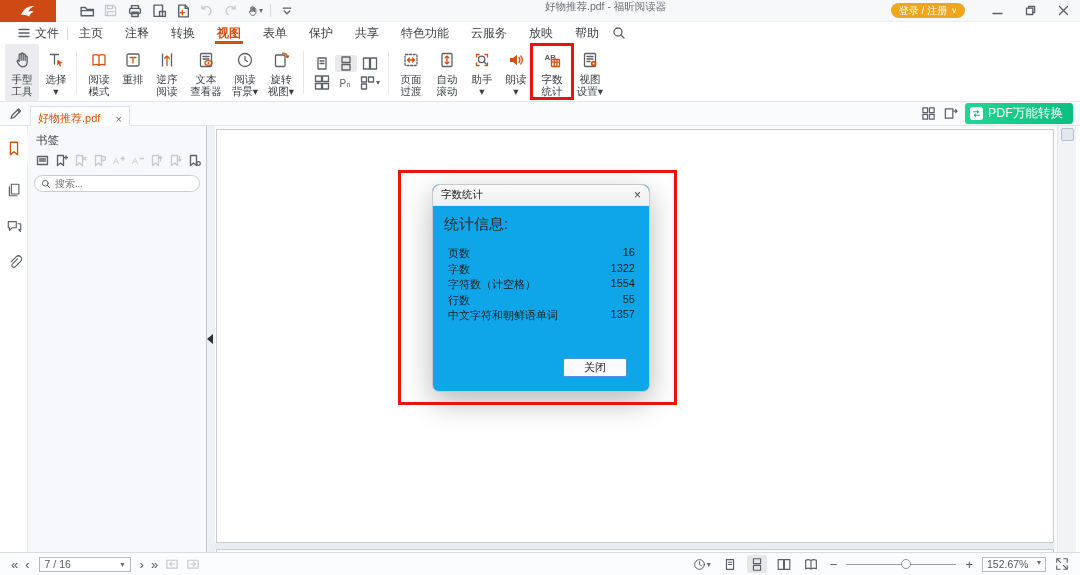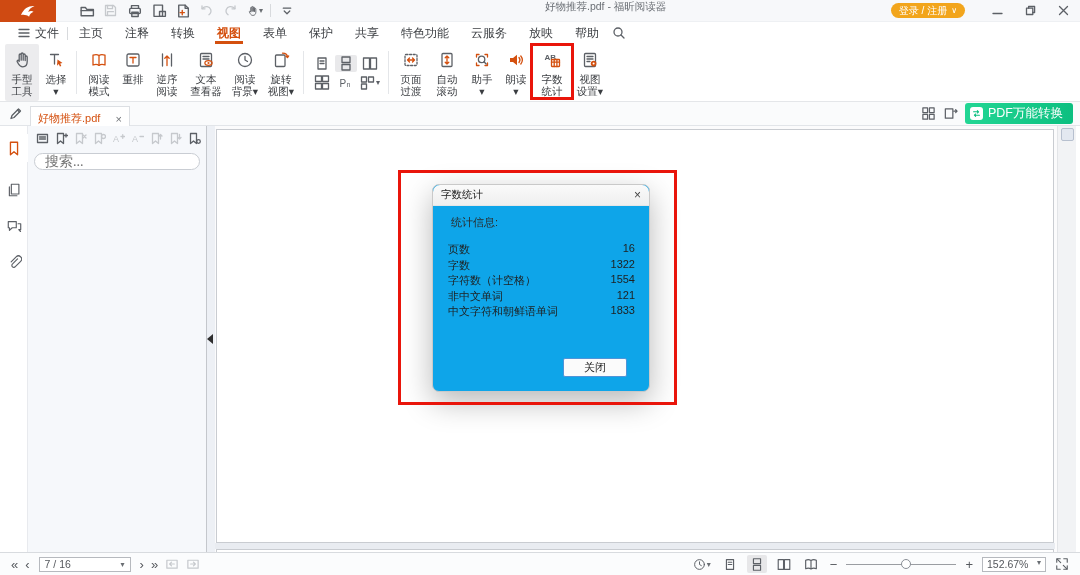--- a/index.html
+++ b/index.html
@@ -47,21 +47,21 @@
 #convert-btn{height:21px;border-radius:3px;background:linear-gradient(90deg,#23d694,#0cbf80);display:flex;align-items:center;gap:5px;padding:0 10px 0 5px;color:#fff;font-size:12.5px}
 #convert-ic{width:13px;height:13px;background:#fff;border-radius:3px;display:flex;align-items:center;justify-content:center}
 
 #iconstrip{position:absolute;left:0;top:126px;width:28px;height:426px;background:#fff;border-right:1px solid #e8eaee}
 .strip-btn{width:28px;height:28px;display:flex;align-items:center;justify-content:center}
 .strip-btn.active{background:#fff}
 #sidebar{position:absolute;left:28px;top:126px;width:179px;height:426px;background:#f6f8fb;border-right:1px solid #c4c7cc}
 #bm-title{margin:7px 0 0 8px;font-size:11.5px;color:#45484d}
 #bm-tools{display:flex;align-items:center;gap:6px;margin:6px 0 0 8px}
 #bm-search{margin:8px 6px 0 6px;height:17px;background:#fff;border:1px solid #c9cdd3;border-radius:9px;display:flex;align-items:center;padding:0 6px;gap:4px}
-#bm-search input{border:none;outline:none;flex:1;font-size:14px;color:#555;background:transparent;font-family:Liberation Serif, serif}
+#bm-search input{border:none;outline:none;flex:1;font-size:10px;color:#555;background:transparent;font-family:Liberation Serif, serif}
 #gutter{position:absolute;left:207px;top:126px;width:8px;height:426px;background:#edf0f5}
 #collapse-handle{position:absolute;left:202px;top:334px;width:0;height:0;border:5px solid transparent;border-right:6px solid #2e2e2e;z-index:3}
 #docarea{position:absolute;left:215px;top:126px;width:842px;height:426px;background:#fbfbfc}
 #page1{position:absolute;left:1px;top:3px;width:838px;height:414px;background:#fff;border:1px solid #c9ccd1}
 #pagegap{position:absolute;left:0;top:417px;width:840px;height:6px;background:#e9ecf1}
 #page2{position:absolute;left:1px;top:423px;width:838px;height:3px;background:#fff;border:1px solid #c9ccd1;border-bottom:none}
 #scrollbar{position:absolute;left:1057px;top:126px;width:19px;height:426px;background:#f2f3f5;border-left:1px solid #e3e5e8}
 #scroll-thumb{margin:2px auto 0;width:13px;height:13px;background:#e3e8f0;border:1px solid #b7c0cf;border-radius:2px}
 
 #statusbar{position:absolute;left:0;top:552px;right:0;height:23px;background:#fbfcfd;border-top:1px solid #d8dbdf;display:flex;align-items:center;padding:0 9px;font-size:11px;color:#55585d}
@@ -75,21 +75,21 @@
 #zoom-slider{width:110px;height:14px;position:relative;display:flex;align-items:center}
 #zoom-track{width:100%;height:1px;background:#9a9da2}
 #zoom-thumb{position:absolute;left:50%;top:2px;width:10px;height:10px;border-radius:50%;background:#fff;border:1px solid #8a8f96}
 #zoom-box{width:64px;height:15px;background:#fff;border:1px solid #b6b9be;display:flex;padding:0 4px;font-size:10.5px;gap:3px}
 #zoom-box .zval{flex:1}
 .tiny-caret{font-size:8px;color:#6a6e73}
 
 #dialog{position:absolute;left:432px;top:184px;width:218px;height:208px;background:#0ea5e9;border:1px solid #c9c9c9;border-radius:7px;box-shadow:0 10px 30px rgba(0,0,0,.28);z-index:5}
 #dlg-titlebar{height:21px;display:flex;align-items:center;padding:0 8px;background:linear-gradient(#fafafa,#efefef);border-bottom:1px solid #e6e6e6;border-radius:7px 7px 0 0;font-size:10.5px;color:#222}
 #dlg-close{margin-left:auto;font-size:12px;color:#444;line-height:1}
-#dlg-info{margin:9px 0 0 18px;font-size:11px;color:#2a2a2a}
+#dlg-info{margin:9px 0 0 11px;font-size:15px;color:#2a2a2a}
 #dlg-rows{margin:12px 14px 0 15px}
 .stat-row{display:flex;justify-content:space-between;height:15.5px;font-size:11px;color:#1f1f1f}
 #dlg-ok{position:absolute;right:22px;bottom:14px;width:64px;height:19px;border:1px solid #4f94d8;background:#fbfbfb;border-radius:2px;display:flex;align-items:center;justify-content:center;font-size:11px;color:#222}
 #red-dialog{position:absolute;left:398px;top:170px;width:279px;height:235px;border:3px solid #e9150b;z-index:9;pointer-events:none}
 </style>
 </head>
 <body>
 
 <div id="titlebar">
   <div id="logo">
@@ -429,20 +429,21 @@
       </svg>
     </div>
   <div class="strip-btn" style="margin-top:8px">
       <svg width="16" height="17" viewBox="0 0 18 19">
         <path class="s" d="M13 5.5l-5.6 5.6a2.2 2.2 0 103.1 3.1l6-6a3.6 3.6 0 10-5.1-5.1L5.8 8.7"></path>
       </svg>
     </div>
 </div>
 
 <div id="sidebar">
+  <div id="bm-title">书签</div>
   <div id="bm-tools">
     <span>
         <svg width="13" height="13" viewBox="0 0 13 13">
           <rect class="s" x="1.5" y="2.5" width="10" height="8"></rect>
           <path class="s" d="M3.5 5h6M3.5 7h6"></path>
         </svg>
       </span>
     <span>
         <svg width="13" height="13" viewBox="0 0 13 13">
           <path class="s" d="M2.5 1.5h6v10L5.5 9l-3 2.5z"></path>
@@ -526,26 +527,26 @@
       </div>
     <div class="stat-row">
         <span>字数</span>
         <span>1322</span>
       </div>
     <div class="stat-row">
         <span>字符数（计空格）</span>
         <span>1554</span>
       </div>
     <div class="stat-row">
-        <span>非中文单词</span>
-        <span>121</span>
+        <span>行数</span>
+        <span>55</span>
       </div>
     <div class="stat-row">
         <span>中文字符和朝鲜语单词</span>
-        <span>1833</span>
+        <span>1357</span>
       </div>
   </div>
   <div id="dlg-ok">关闭</div>
 </div>
 <div id="red-dialog"></div>
 
 <div id="statusbar">
   <div id="sb-left">
     <span class="nav-glyph">«</span>
     <span class="nav-glyph">‹</span>

